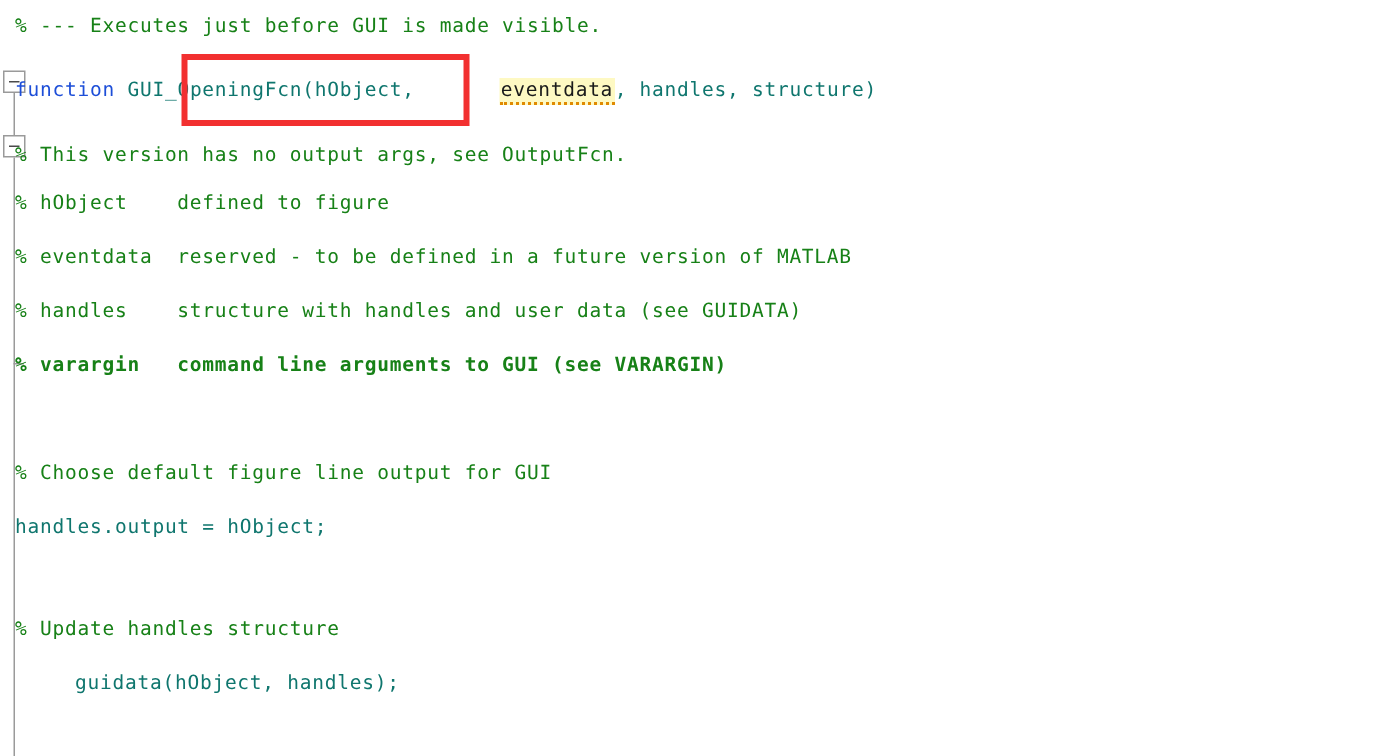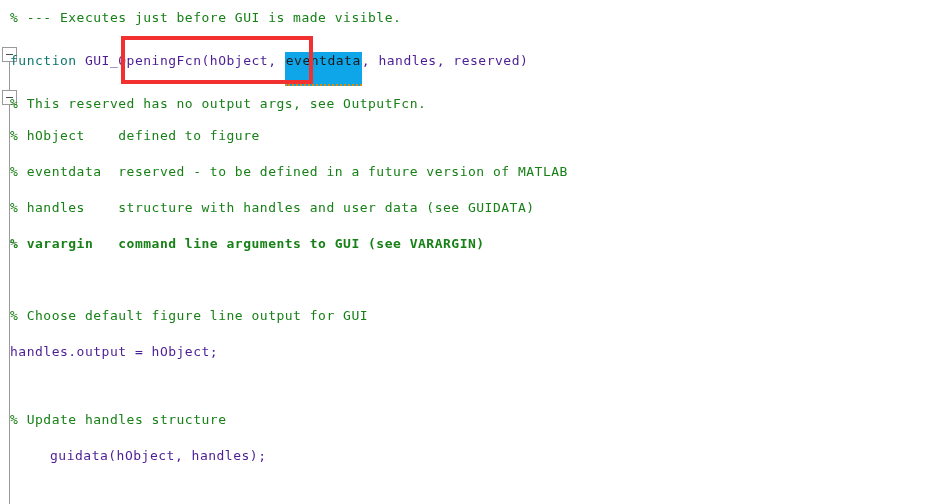--- a/index.html
+++ b/index.html
@@ -71,28 +71,29 @@
   .line {
     position: absolute;
     left: 10px;
     height: 36px;
     line-height: 36px;
     font-size: 13px;
     letter-spacing: 0.5px;
     white-space: pre;
   }
   .comment { color: #178117; }
-  .keyword { color: #0f766e; }
-  .plain   { color: #4c1d95; }
+  .keyword { color: #1d4ed8; }
+  .plain   { color: #0f766e; }
 
   .warn {
-    background: #0ea5e9;
+    background: #fef9c3;
     color: #1a1a1a;
     border-bottom: 2px dotted #e08a00;
-    padding: 1px 1px 16px 1px;
+    padding: 1px 1px 0 1px;
+    margin-left: 48px;
   }
 
   
   .annot-rect {
     position: absolute;
     box-sizing: border-box;
     border: 4px solid #f23030;
     background: transparent;
     pointer-events: none;
   }
@@ -104,22 +105,22 @@
 
   <div class="gutter">
     <div class="fold-spine"></div>
     <div class="fold-box b1"></div>
     <div class="fold-box b2"></div>
     <div class="fold-tick t1"></div>
   </div>
 
   <div class="code" id="code-area">
       <div class="line" style="top: 0px;"><span class="comment">% --- Executes just before GUI is made visible.</span></div>
-      <div class="line" style="top: 43px;"><span class="keyword">function</span><span class="plain"> GUI_OpeningFcn(hObject, </span><span class="warn">eventdata</span><span class="plain">, handles, reserved)</span></div>
-      <div class="line" style="top: 86px;"><span class="comment">% This reserved has no output args, see OutputFcn.</span></div>
+      <div class="line" style="top: 43px;"><span class="keyword">function</span><span class="plain"> GUI_OpeningFcn(hObject, </span><span class="warn">eventdata</span><span class="plain">, handles, structure)</span></div>
+      <div class="line" style="top: 86px;"><span class="comment">% This version has no output args, see OutputFcn.</span></div>
       <div class="line" style="top: 118px;"><span class="comment">% hObject    defined to figure</span></div>
       <div class="line" style="top: 154px;"><span class="comment">% eventdata  reserved - to be defined in a future version of MATLAB</span></div>
       <div class="line" style="top: 190px;"><span class="comment">% handles    structure with handles and user data (see GUIDATA)</span></div>
       <div class="line" style="top: 226px; font-weight: bold;"><span class="comment">% varargin   command line arguments to GUI (see VARARGIN)</span></div>
       <div class="line" style="top: 262px;"></div>
       <div class="line" style="top: 298px;"><span class="comment">% Choose default figure line output for GUI</span></div>
       <div class="line" style="top: 334px; text-align: center;"><span class="plain">handles.output = hObject;</span></div>
       <div class="line" style="top: 370px;"></div>
       <div class="line" style="top: 402px;"><span class="comment">% Update handles structure</span></div>
       <div class="line" style="top: 438px; margin-left: 40px;"><span class="plain">guidata(hObject, handles);</span></div>

